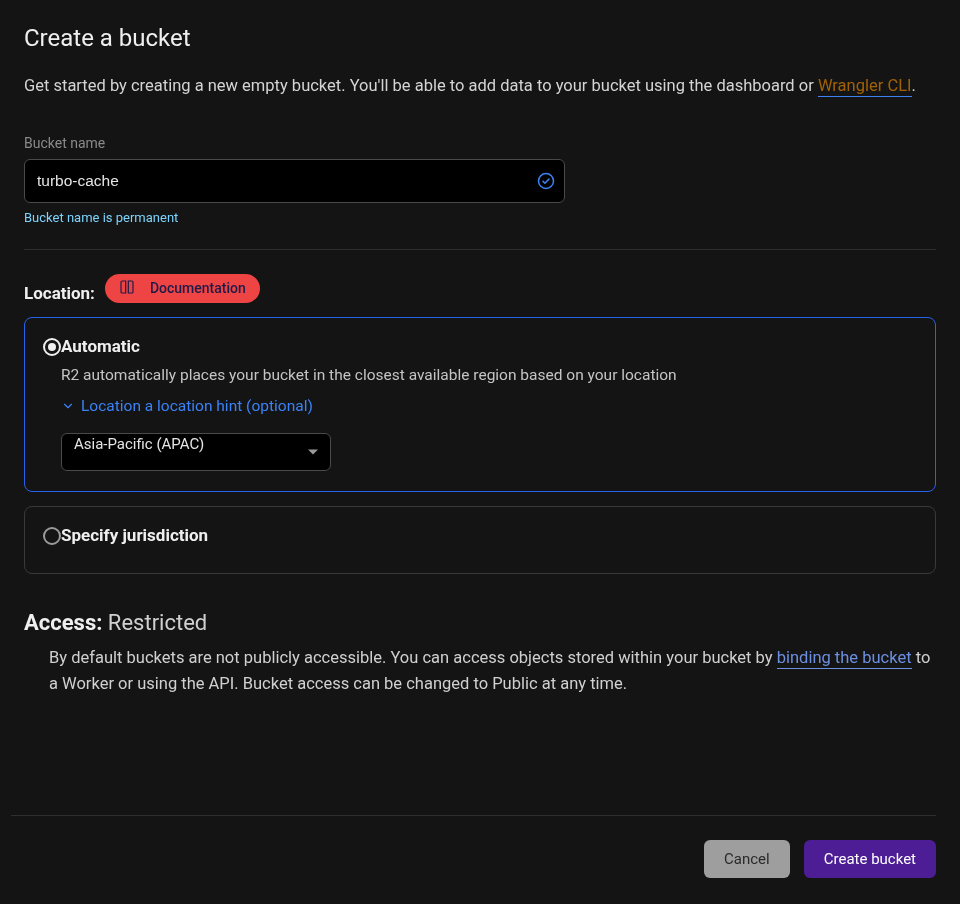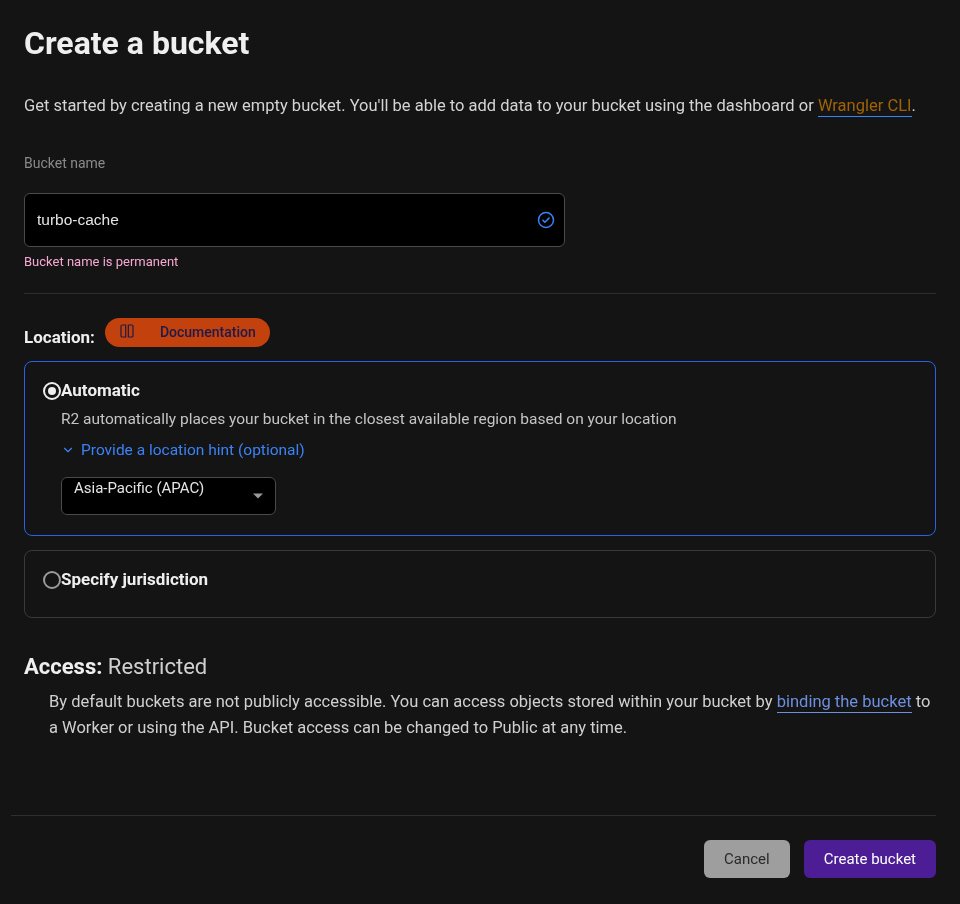--- a/index.html
+++ b/index.html
@@ -6,76 +6,76 @@
     body {
       background-color: #141414;
       color: #e5e5e5;
       font-family: -apple-system, BlinkMacSystemFont, "Segoe UI", Roboto, sans-serif;
       width: 960px;
       height: 904px;
       padding: 24px 24px 40px 24px;
       position: relative;
     }
     .page-title {
-      font-size: 32px;
-      font-weight: 700;
+      font-size: 24px;
+      font-weight: 400;
       color: #efefef;
-      margin-bottom: 32px;
+      margin-bottom: 22px;
     }
     .intro-text {
       font-size: 16.5px;
       line-height: 1.5;
       color: #d4d4d4;
       margin-bottom: 36px;
     }
     .link-primary {
       color: #a16207;
       text-decoration: none;
       border-bottom: 1px solid #3b82f6;
       padding-bottom: 1px;
     }
     .dot { color: #d4d4d4; }
     .field-label {
       font-size: 14px;
       color: #8a8a8a;
-      margin-bottom: 22px;
+      margin-bottom: 8px;
     }
     .input-wrapper { position: relative; width: 541px; }
     .text-input {
       width: 100%;
-      height: 54px;
+      height: 44px;
       background-color: #000000;
       border: 1px solid #4a4a4a;
       border-radius: 6px;
       color: #e5e5e5;
       font-size: 15.5px;
       padding: 0 40px 0 12px;
       outline: none;
     }
     .check-badge {
       position: absolute;
       right: 10px;
       top: 50%;
       transform: translateY(-50%);
       width: 18px;
       height: 18px;
     }
     .hint-text {
       font-size: 13px;
-      color: #f9a8d4;
+      color: #7dd3fc;
       margin-top: 7px;
     }
     .divider { height: 1px; background-color: #2e2e2e; margin: 24px 0; }
     .section-header { display: flex; align-items: flex-end; gap: 10px; margin-bottom: 14px; }
     .section-label { font-size: 17px; font-weight: 700; color: #efefef; }
     .doc-pill {
       display: inline-flex;
       align-items: center;
-      gap: 25px;
-      background-color: #c2410c;
+      gap: 15px;
+      background-color: #ef4444;
       border-radius: 16px;
       padding: 5px 14px;
       font-size: 14px;
       color: #1e1b4b;
       font-weight: 500;
       text-decoration: none;
     }
     .doc-pill svg { width: 16px; height: 16px; }
     .option-card {
       border: 1px solid #3a3a3a;
@@ -99,21 +99,21 @@
     }
     .option-content { flex: 1; }
     .option-title { font-size: 17px; font-weight: 700; color: #efefef; margin-bottom: 8px; }
     .option-desc { font-size: 15.5px; color: #c4c4c4; line-height: 1.5; margin-bottom: 10px; }
     .hint-toggle {
       display: inline-flex; align-items: center; gap: 6px;
       color: #3b82f6; font-size: 15.5px; text-decoration: none; margin-bottom: 14px;
     }
     .chevron { width: 14px; height: 14px; }
     .select-wrap {
-      position: relative; width: 215px; height: 38px;
+      position: relative; width: 270px; height: 38px;
       background-color: #000000; border: 1px solid #4a4a4a;
       border-radius: 6px;
       display: flex; align-items: center; padding: 0 36px 16px 12px;
       color: #e5e5e5; font-size: 15px;
     }
     .select-caret {
       position: absolute; right: 12px; top: 50%; transform: translateY(-50%);
       width: 0; height: 0;
       border-left: 5px solid transparent;
       border-right: 5px solid transparent;
@@ -182,21 +182,21 @@
     <span class="radio checked"></span>
     <div class="option-content">
       <div class="option-title">Automatic</div>
       <div class="option-desc">R2 automatically places your bucket in the closest available region based on your location</div>
       <a href="#" class="hint-toggle">
         <span class="chevron">
           <svg viewBox="0 0 24 24" fill="none">
               <path d="M6 9l6 6 6-6" stroke="#3b82f6" stroke-width="2" stroke-linecap="round" stroke-linejoin="round"></path>
             </svg>
         </span>
-        <span>Provide a location hint (optional)</span>
+        <span>Location a location hint (optional)</span>
       </a>
       <div style="height:4px"></div>
       <div class="select-wrap">
         <span>Asia-Pacific (APAC)</span>
         <span class="select-caret"></span>
       </div>
     </div>
   </div>
 </div>
 

